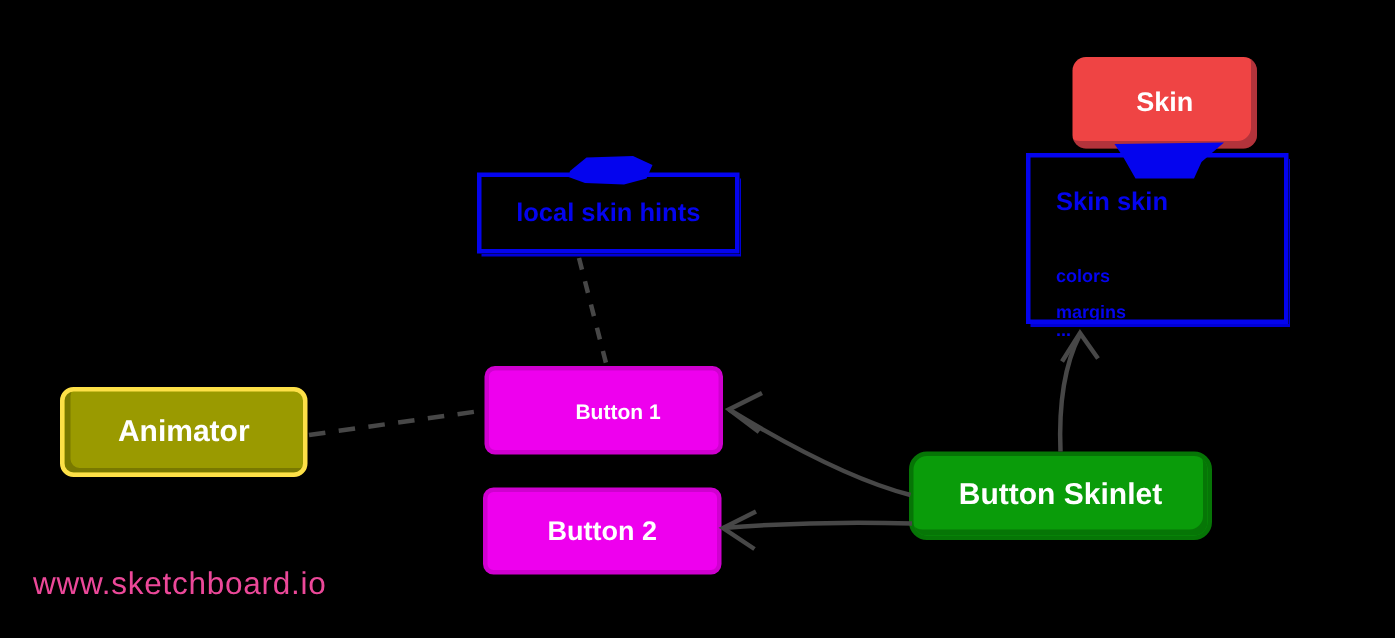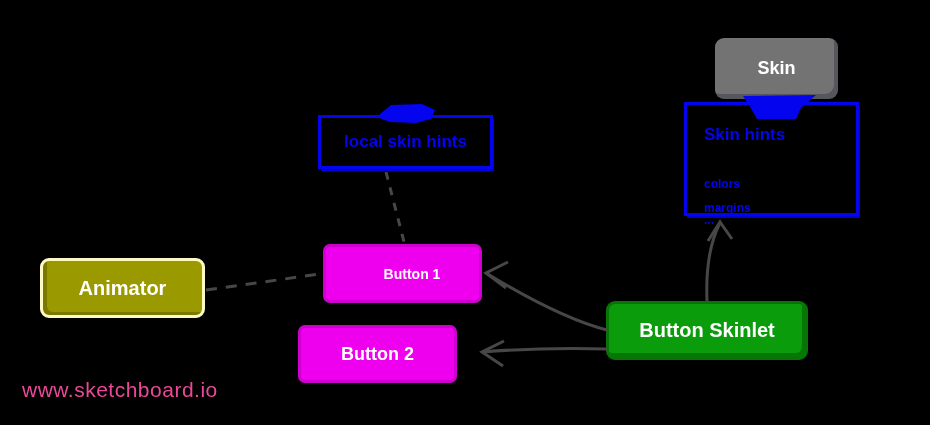--- a/index.html
+++ b/index.html
@@ -7,25 +7,25 @@
     position:relative;width:930px;height:425px;background:#000;
     overflow:hidden;font-family:"Liberation Sans",sans-serif;
   }
   .node{position:absolute;display:flex;align-items:center;justify-content:center;
         box-sizing:border-box;color:#fff;font-weight:bold;}
   
   #skin-node{left:715px;top:38px;width:123px;height:61px;background:#0505ee;
              border-radius:9px;font-size:18px;
              box-shadow:inset -4px -5px 0 rgba(0,0,30,0.25);}
   #animator-node{left:40px;top:258px;width:165px;height:60px;background:#9a9a00;
-             border:3px solid #fef9c3;border-radius:9px;font-size:20px;
+             border:3px solid #fde047;border-radius:9px;font-size:20px;
              box-shadow:inset 4px -3px 0 rgba(60,60,0,0.35);}
   #button1-node{left:323px;top:244px;width:159px;height:59px;background:#ee00ee;
              border:3px solid #cf00cf;border-radius:7px;font-size:14px;padding-left:19px;}
-  #button2-node{left:298px;top:325px;width:159px;height:58px;background:#ee00ee;
+  #button2-node{left:322px;top:325px;width:159px;height:58px;background:#ee00ee;
              border:3px solid #cf00cf;border-radius:7px;font-size:18px;}
   #button-skinlet-node{left:606px;top:301px;width:202px;height:59px;background:#0a9c0a;
              border:3px solid #067506;border-radius:9px;font-size:20px;
              box-shadow:inset -3px -4px 0 rgba(0,50,0,0.35);}
   
   .hint-box{border:3px solid #0404ee;background:transparent;color:#0404ee;
             box-shadow:2px 3px 0 -1px #0000d8;}
   #local-skin-hints-node{left:318px;top:115px;width:175px;height:54px;font-size:17px;}
   #skin-hints-node{left:684px;top:102px;width:175px;height:114px;display:block;}
   #skin-hints-node .hint-title{position:absolute;left:17px;top:20px;font-size:17px;font-weight:bold;}
@@ -38,26 +38,26 @@
   #edges path,#edges polygon{pointer-events:auto;}
   
   #watermark{position:absolute;left:22px;top:378px;color:#ec4899;font-size:21px;
              font-weight:normal;letter-spacing:0.5px;}
 </style>
 </head>
 <body>
 
 <div id="canvas">
 
-  <div class="node" id="skin-node" style="background-color: #737373;">
+  <div class="node" id="skin-node" style="background-color: #ef4444;">
     <span>Skin</span>
   </div>
 
   <div class="node hint-box" id="skin-hints-node">
-    <div class="hint-title">Skin hints</div>
+    <div class="hint-title">Skin skin</div>
     <div class="hint-item" id="skin-hints-item-0">colors</div>
     <div class="hint-item" id="skin-hints-item-1">margins</div>
     <div class="hint-item" id="skin-hints-item-2">...</div>
   </div>
 
   <div class="node hint-box" id="local-skin-hints-node">
     <span>local skin hints</span>
   </div>
 
   <div class="node" id="animator-node" style="background-color: rgb(154, 154, 0);">
@@ -65,21 +65,21 @@
   </div>
 
   <div class="node" id="button1-node" style="background-color: rgb(238, 0, 238);">
     <span>Button 1</span>
   </div>
 
   <div class="node" id="button2-node" style="background-color: rgb(238, 0, 238);">
     <span>Button 2</span>
   </div>
 
-  <div class="node" id="button-skinlet-node" style="background-color: rgb(10, 156, 10);">
+  <div class="node" id="button-skinlet-node" style="background-color: rgb(10, 156, 10); border-radius: 12px;">
     <span>Button Skinlet</span>
   </div>
 
   <svg id="edges" viewBox="0 0 930 425" xmlns="http://www.w3.org/2000/svg">
 
     <path d="M386,172 L404,242" stroke="#474747" stroke-width="3" fill="none" stroke-dasharray="8 8"></path>
 
     <path d="M206,290 L320,274" stroke="#474747" stroke-width="3" fill="none" stroke-dasharray="11 9"></path>
 
     <path d="M607,330 Q560,318 486,273" stroke="#474747" stroke-width="3" fill="none"></path>

